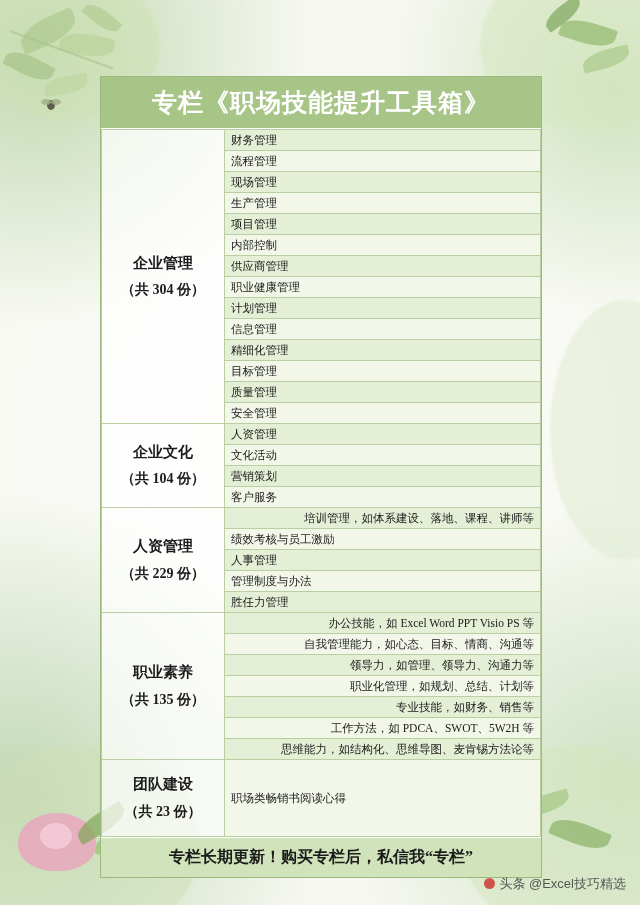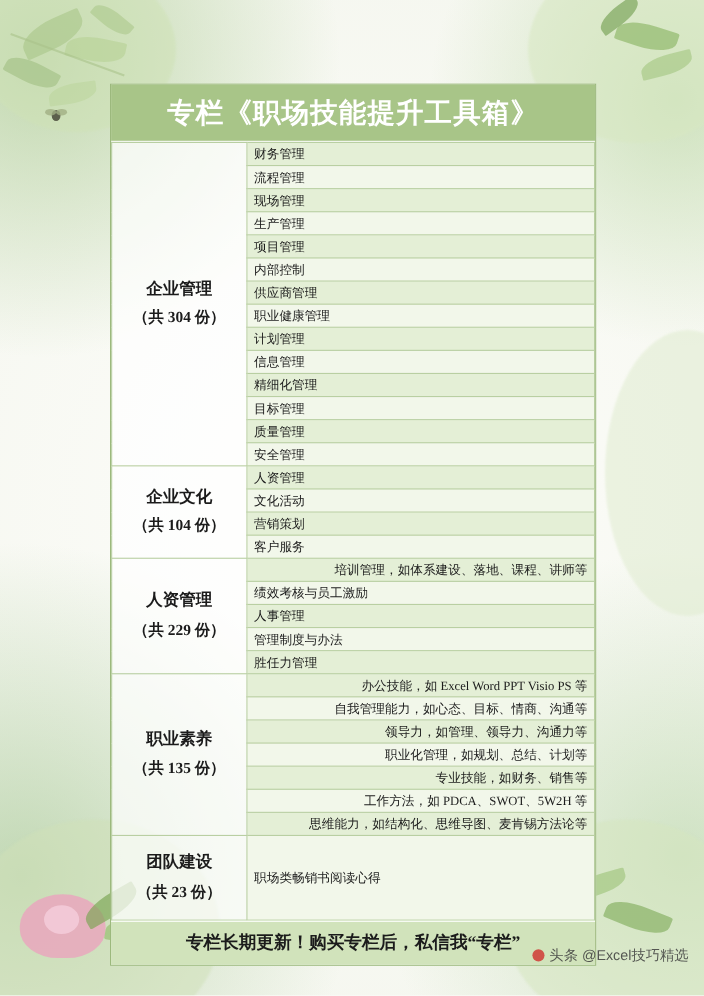--- a/index.html
+++ b/index.html
@@ -73,21 +73,21 @@
   .footer-bar{
     background:#d1e3bb;
     text-align:center;
     font-size:16px;
     font-weight:bold;
     padding:9px 4px;
     color:#1b1b1b;
     border-top:1px solid #ffffff;
   }
   .watermark{
-    position:absolute;right:14px;bottom:27px;
+    position:absolute;right:14px;bottom:12px;
     font-family:"Liberation Sans", sans-serif;
     font-size:13px;color:#3d3d3d;opacity:.85;
   }
   .wm-dot{display:inline-block;width:11px;height:11px;border-radius:50%;
     background:#d03b36;margin-right:4px;vertical-align:-1px;}
 </style>
 </head>
 <body>
 
 <div class="bg">

